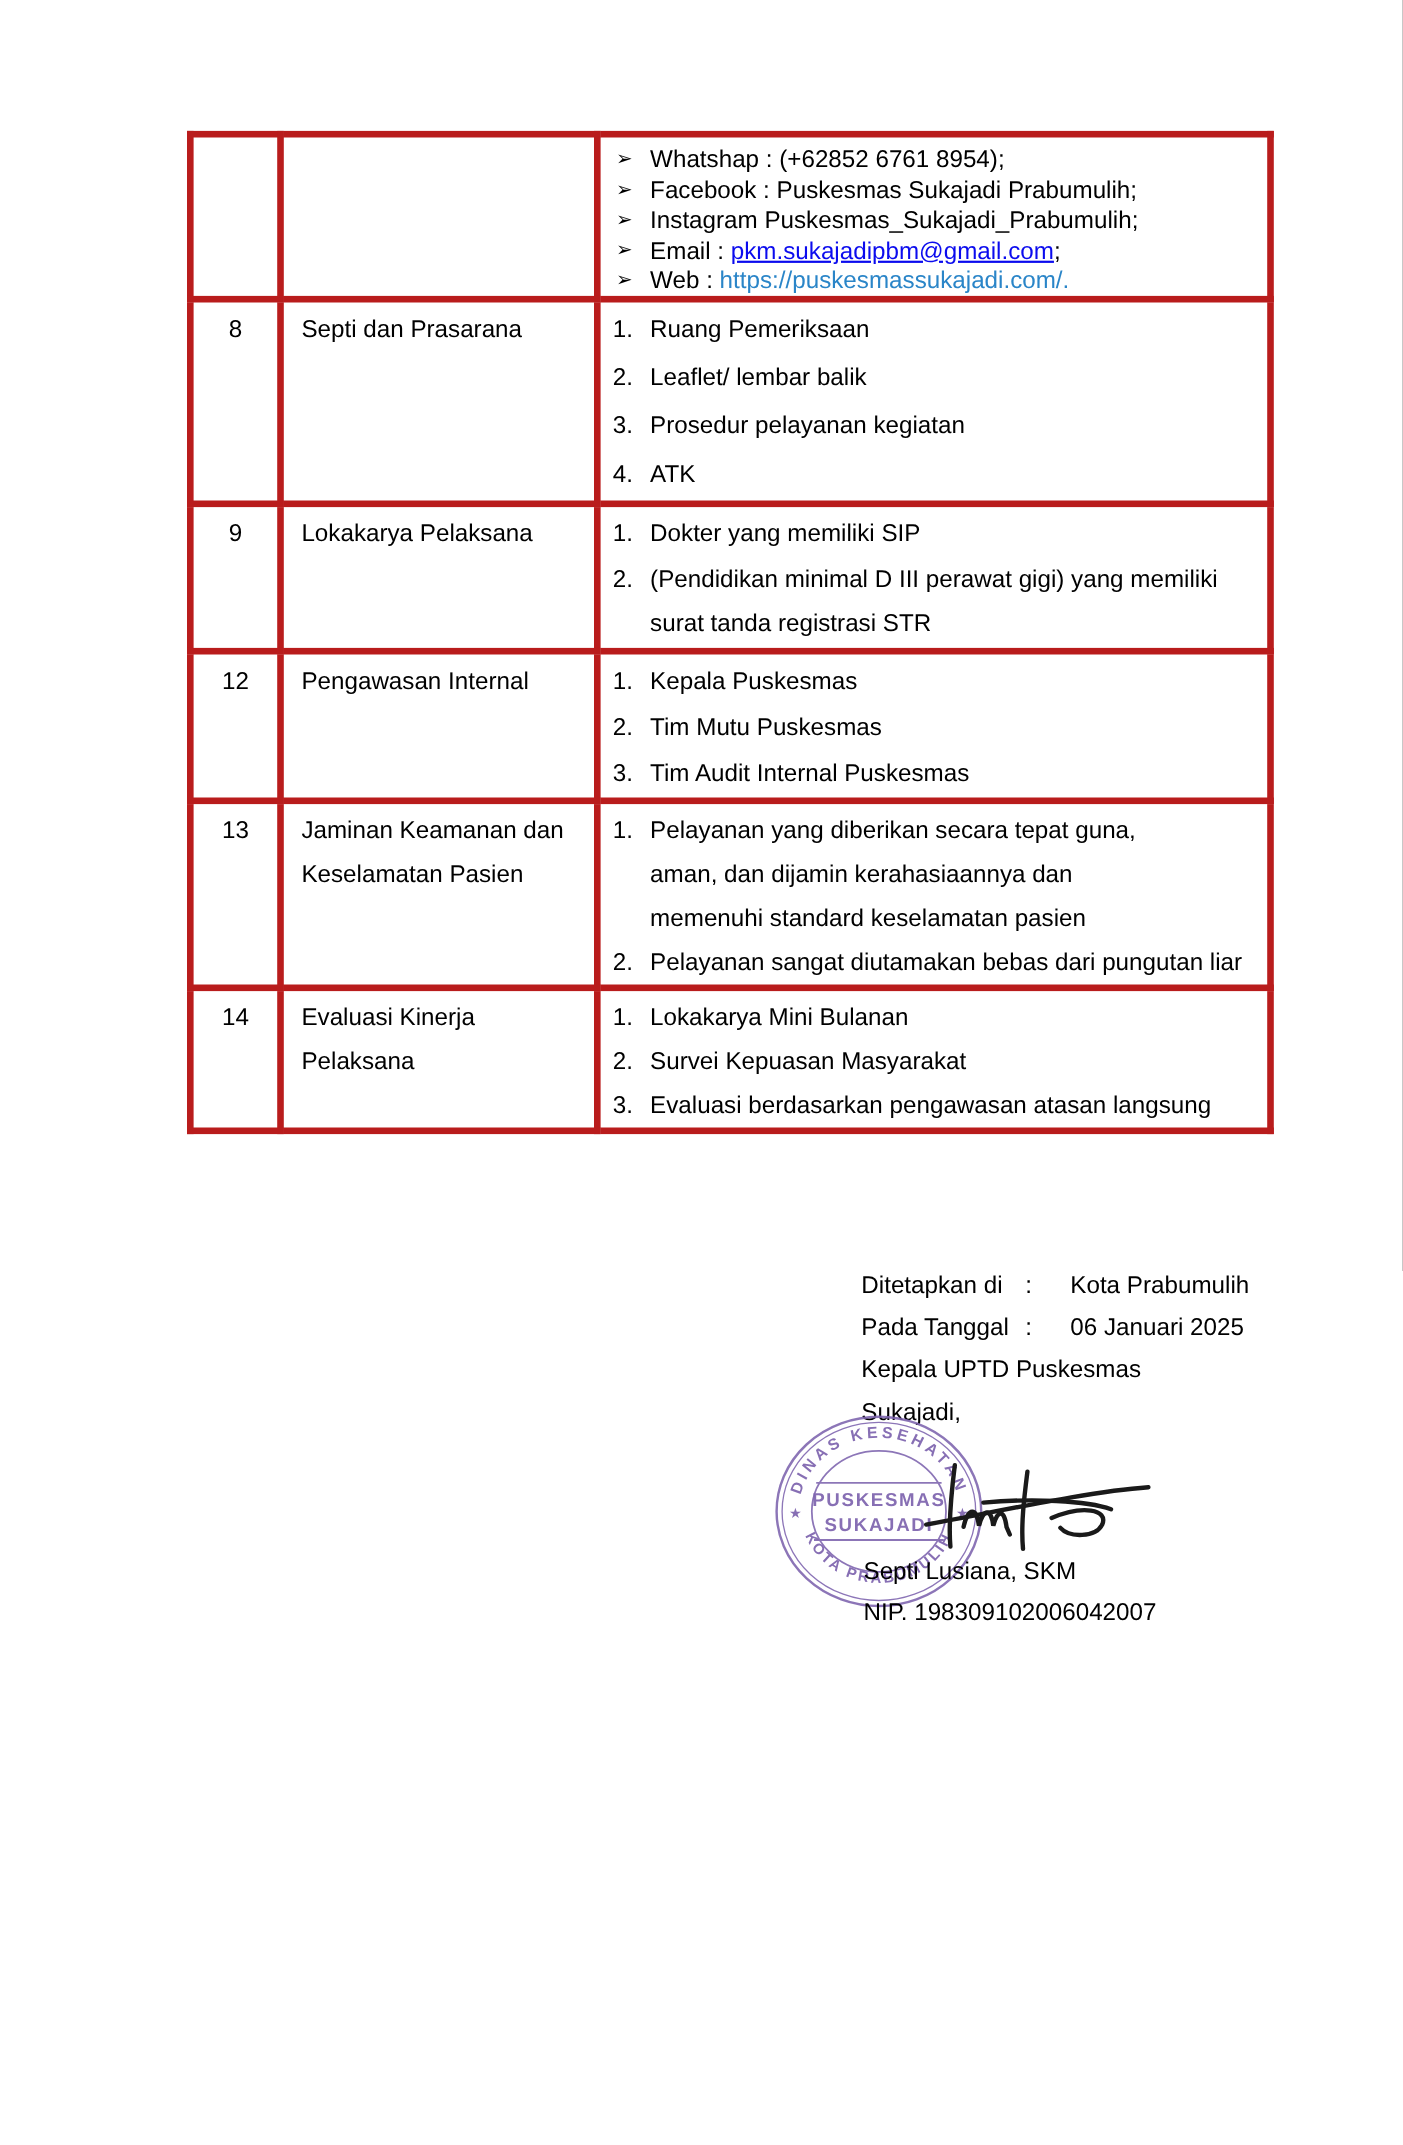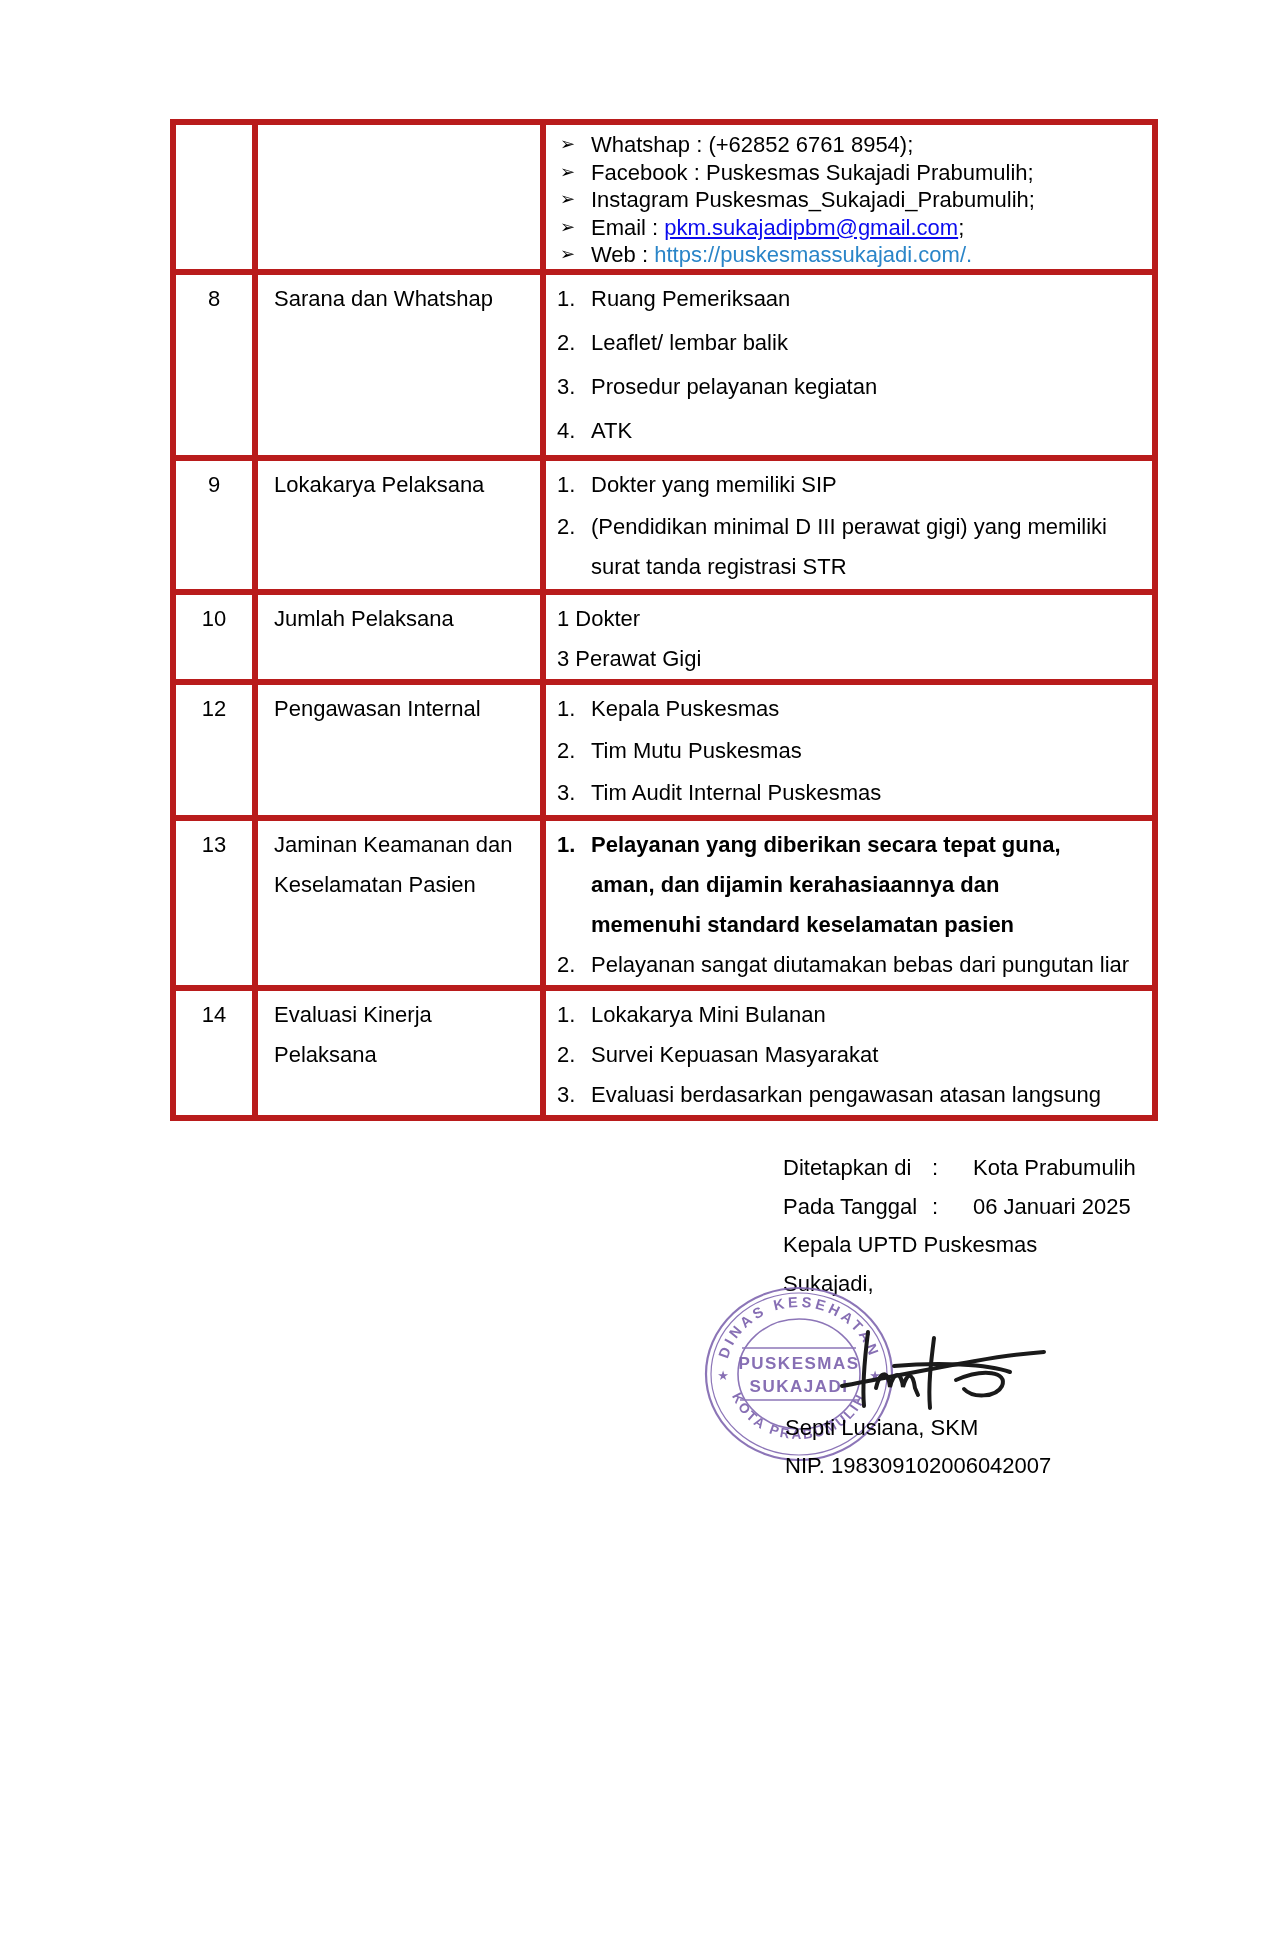--- a/index.html
+++ b/index.html
@@ -62,21 +62,21 @@
     counter-increment: li;
     padding-left:45px; padding-right:6px;
   }
   .ol .li::before {
     content: counter(li) ".";
     position:absolute; left:11px; top:0;
   }
   .r8 .li { margin-bottom:4px; }
   .r9 .li { margin-bottom:2px; }
   .r12 .li { margin-bottom:2px; }
-  .r13 .li-narrow { max-width:530px;font-weight:bold; }
+  .r13 .li-narrow { max-width:530px; }
   .r14 .li { margin-bottom:0; }
 
   
   .plain { padding-left:11px; padding-right:8px; }
   .r11 .plain { max-width:560px; }
 
   
   .sig-block { position:absolute; left:783px; top:1149px; width:420px; }
   .sig-row { display:flex; line-height:38.5px; white-space:nowrap; }
   .sig-lbl { width:149px; }
@@ -110,21 +110,21 @@
             <div class="b-item">Facebook : Puskesmas Sukajadi Prabumulih;</div>
             <div class="b-item">Instagram Puskesmas_Sukajadi_Prabumulih;</div>
             <div class="b-item"><span>Email : </span><a class="lnk-email">pkm.sukajadipbm@gmail.com</a><span>;</span></div>
             <div class="b-item"><span>Web : </span><a class="lnk-web">https://puskesmassukajadi.com/.</a></div>
           </div>
         </td>
       </tr>
 
       <tr class="r8">
         <td class="cell-no">8</td>
-        <td class="cell-name">Sarana dan Whatshap</td>
+        <td class="cell-name">Septi dan Prasarana</td>
         <td class="cell-val">
           <div class="ol">
             <div class="li">Ruang Pemeriksaan</div>
             <div class="li">Leaflet/ lembar balik</div>
             <div class="li">Prosedur pelayanan kegiatan</div>
             <div class="li">ATK</div>
           </div>
         </td>
       </tr>
 
@@ -132,28 +132,20 @@
         <td class="cell-no">9</td>
         <td class="cell-name">Lokakarya Pelaksana</td>
         <td class="cell-val">
           <div class="ol">
             <div class="li">Dokter yang memiliki SIP</div>
             <div class="li">(Pendidikan minimal D III perawat gigi) yang memiliki surat tanda registrasi STR</div>
           </div>
         </td>
       </tr>
 
-      <tr class="r10">
-        <td class="cell-no">10</td>
-        <td class="cell-name">Jumlah Pelaksana</td>
-        <td class="cell-val">
-          <div class="plain">1 Dokter</div>
-          <div class="plain">3 Perawat Gigi</div>
-        </td>
-      </tr>
 
 
       <tr class="r12">
         <td class="cell-no">12</td>
         <td class="cell-name">Pengawasan Internal</td>
         <td class="cell-val">
           <div class="ol">
             <div class="li">Kepala Puskesmas</div>
             <div class="li">Tim Mutu Puskesmas</div>
             <div class="li">Tim Audit Internal Puskesmas</div>

